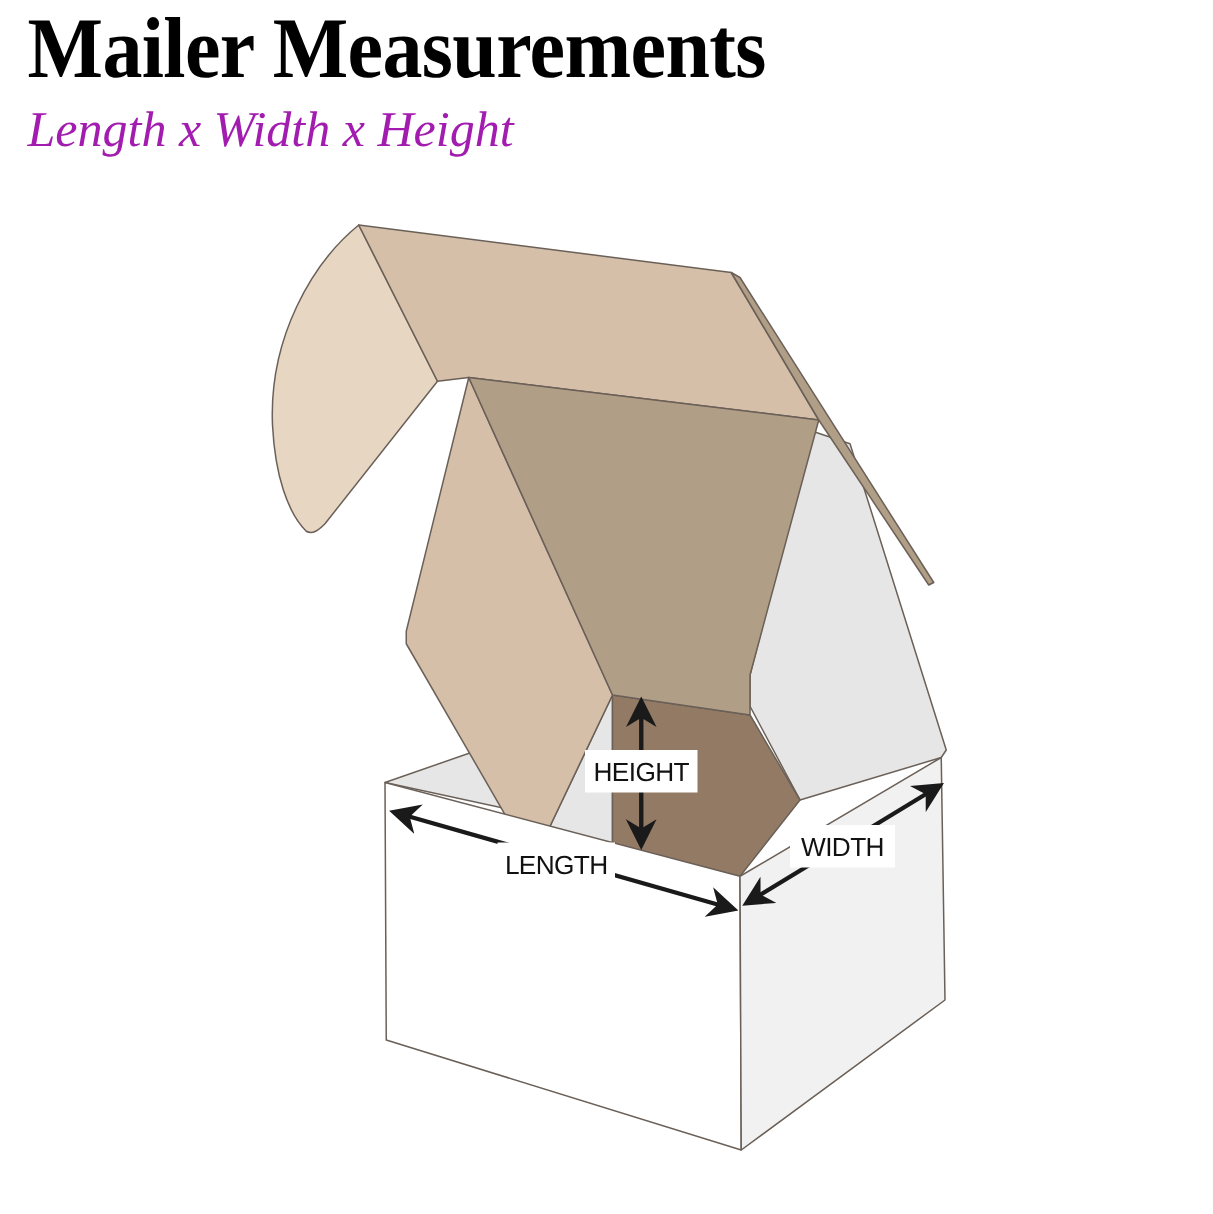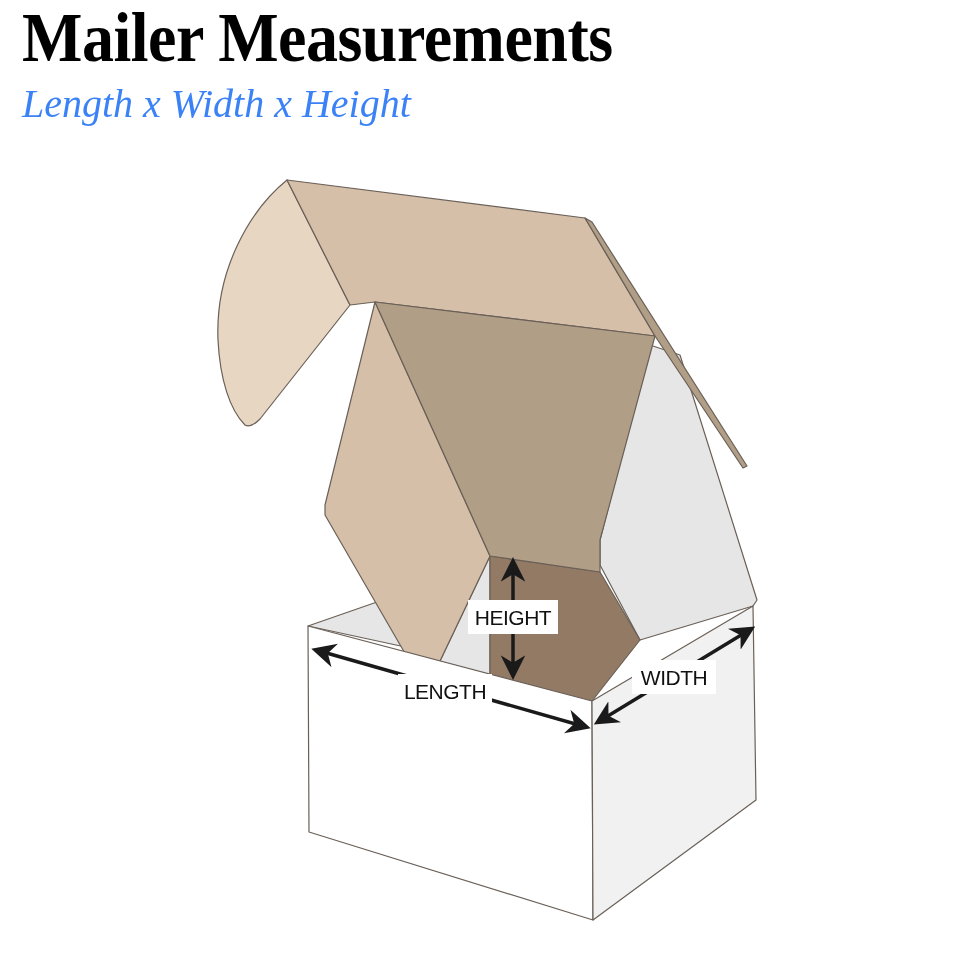--- a/index.html
+++ b/index.html
@@ -7,21 +7,21 @@
     .title {
       position: absolute; left: 22px; top: 4px;
       font-family: "Liberation Serif", "DejaVu Serif", serif;
       font-weight: bold; font-size: 64px; color: #000000;
       letter-spacing: -0.5px; line-height: 1; white-space: nowrap;
       transform: scaleY(1.08); transform-origin: top left;
     }
     .subtitle {
       position: absolute; left: 22px; top: 84px;
       font-family: "Liberation Serif", "DejaVu Serif", serif;
-      font-style: italic; font-size: 40px; color: #3b82f6;
+      font-style: italic; font-size: 40px; color: #a21caf;
       line-height: 1; white-space: nowrap;
     }
     svg.diagram { position: absolute; left: 0; top: 0; }
     .lbl {
       font-family: "Liberation Sans", "DejaVu Sans", sans-serif;
       font-size: 21px; fill: #111111; letter-spacing: -0.5px;
     }
   </style>
 </head>
 <body>

